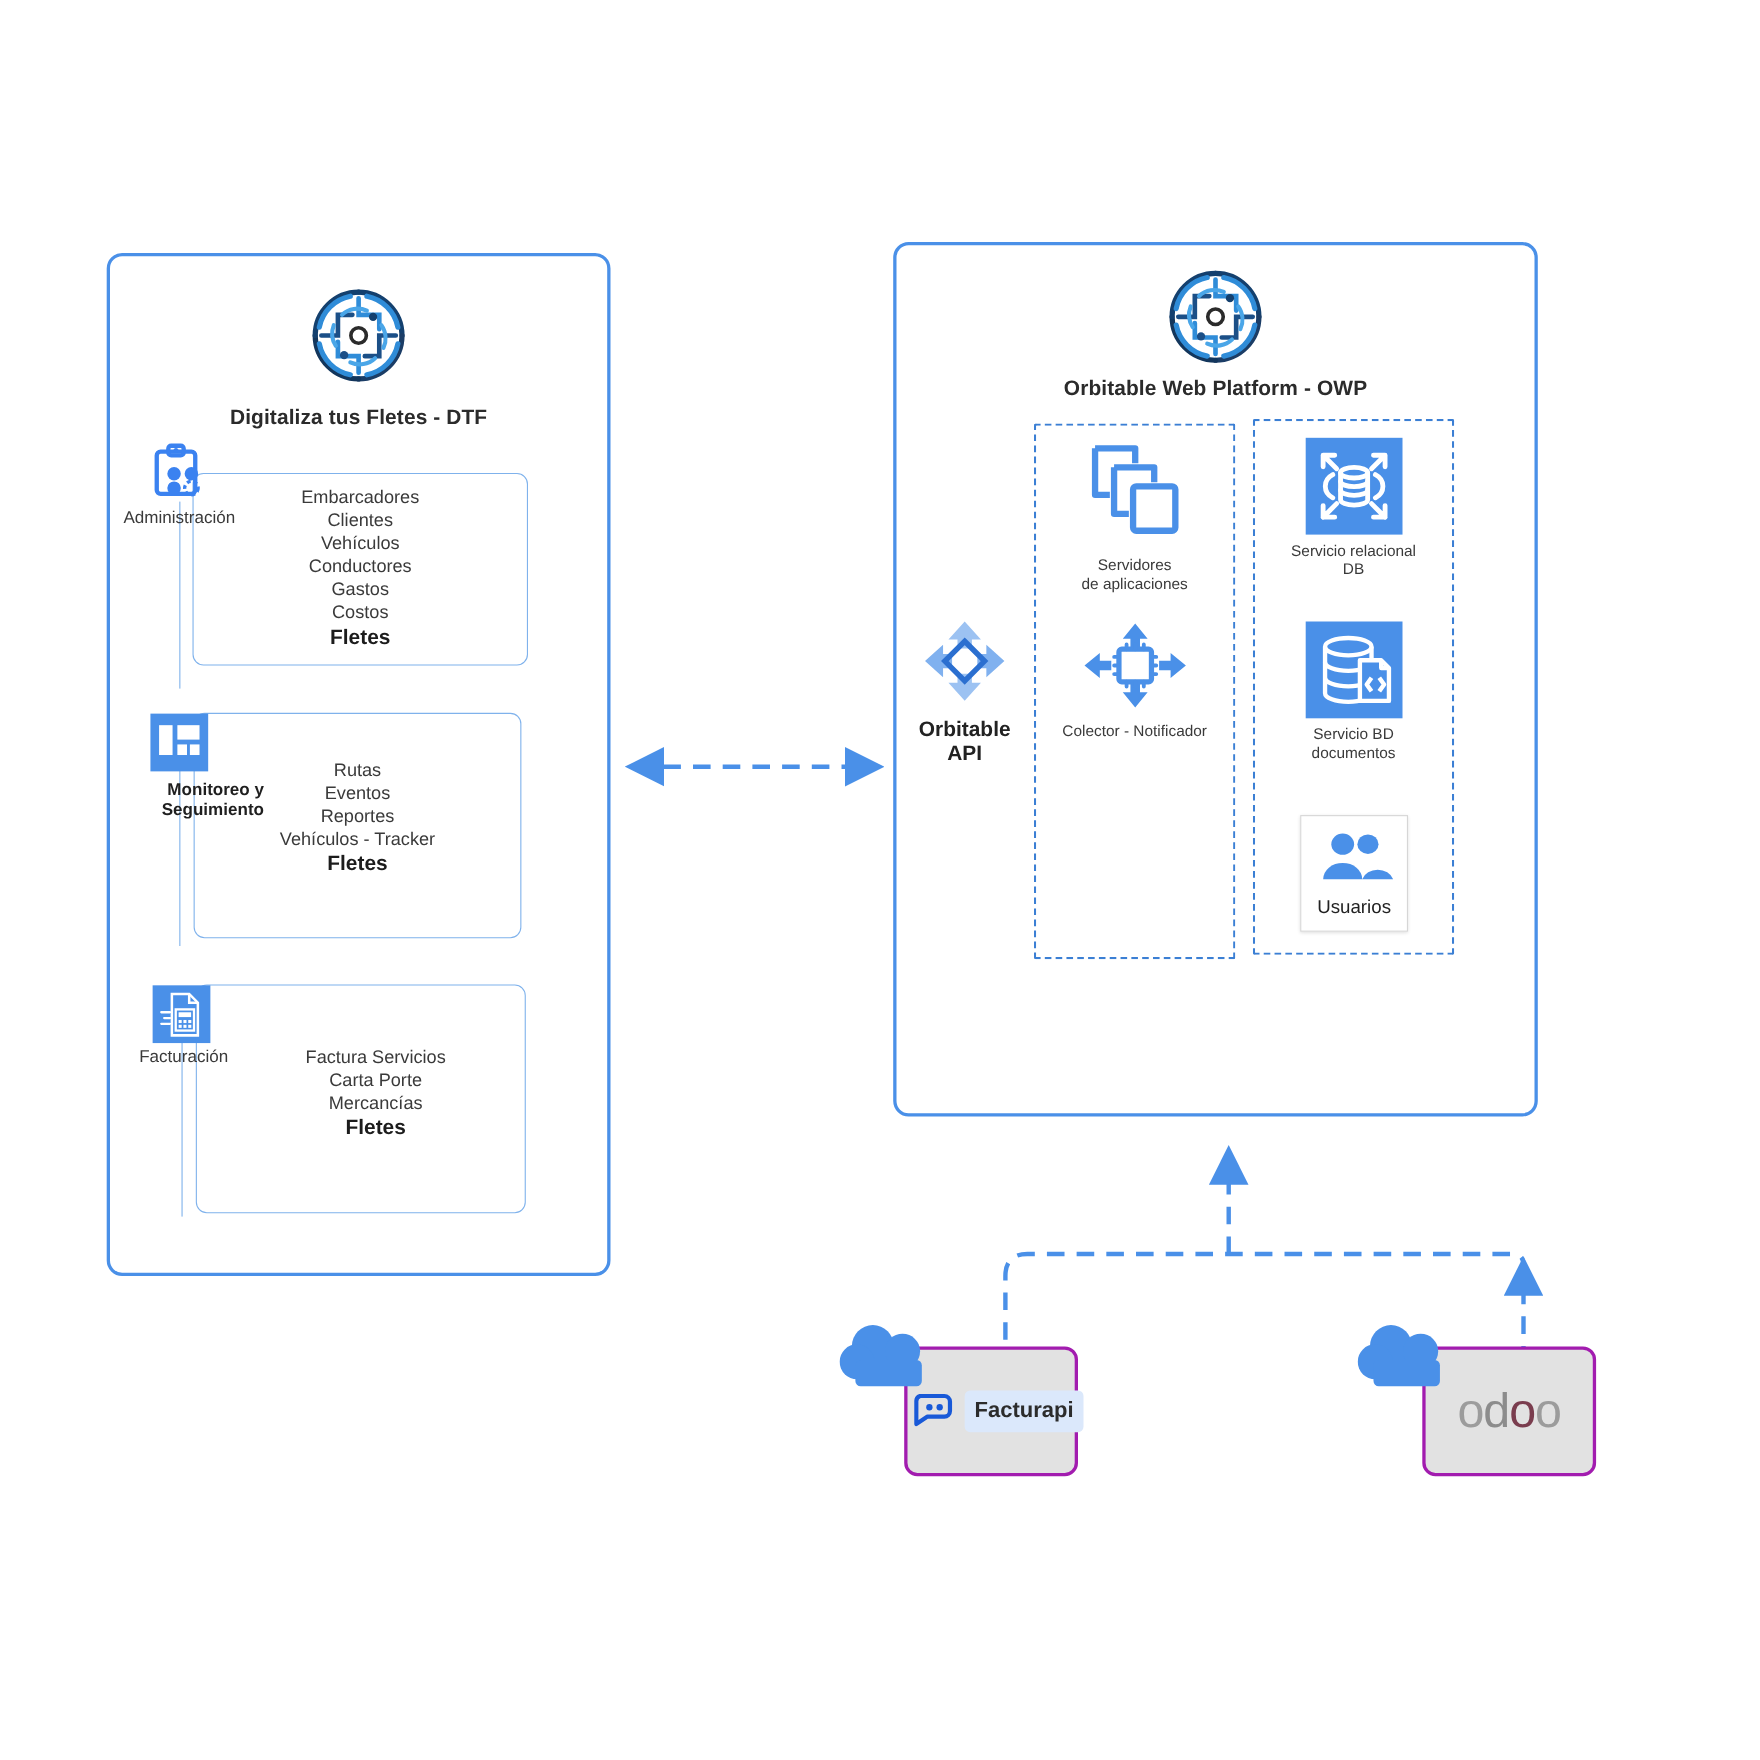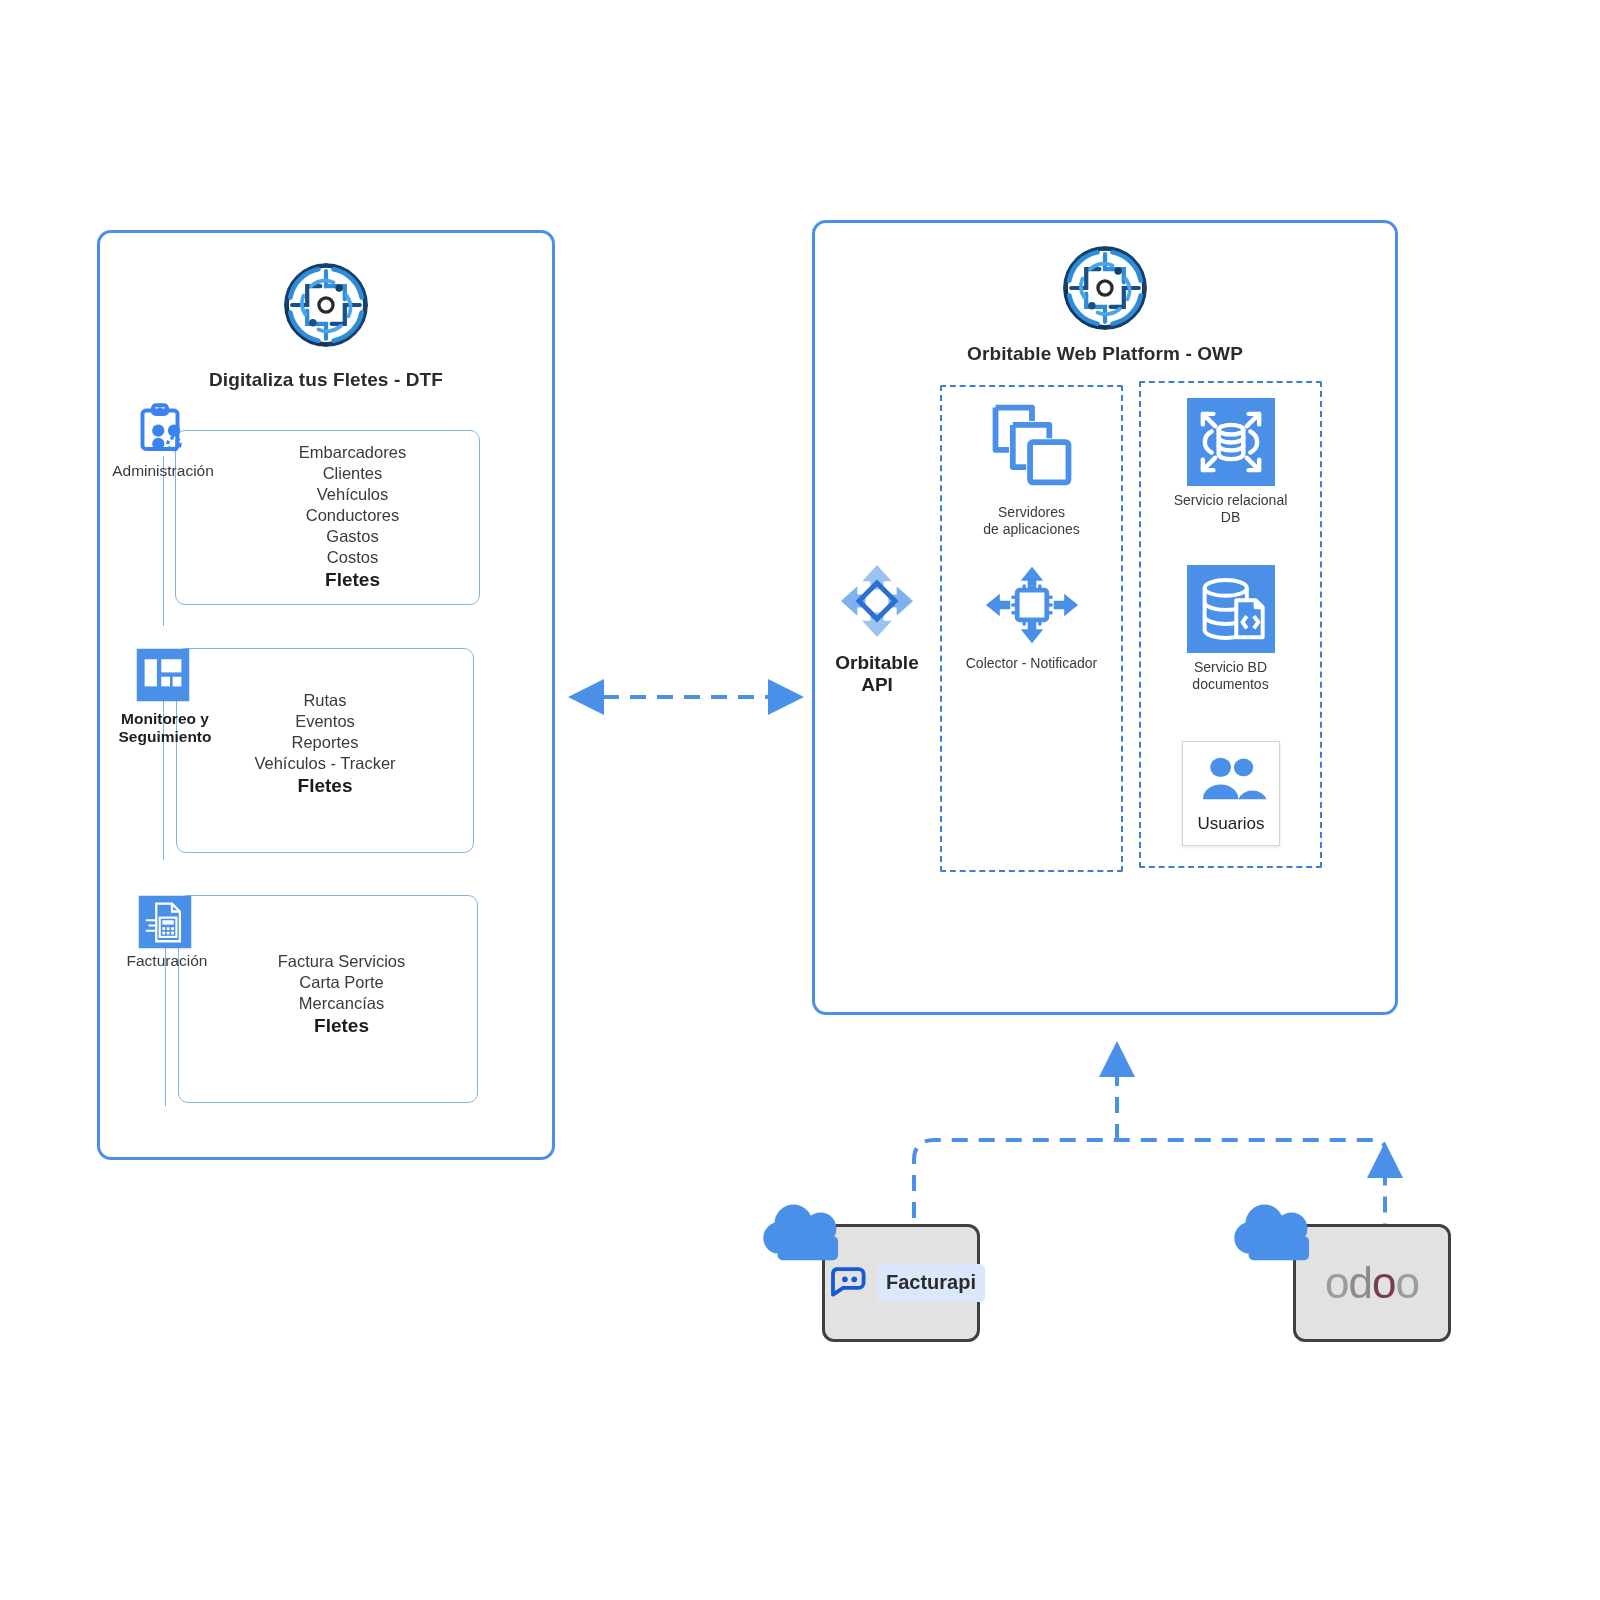--- a/index.html
+++ b/index.html
@@ -65,21 +65,21 @@
   }
   .module-label {
     position: absolute;
     font-size: 15.5px;
     color: #3a3a3a;
     text-align: center;
     line-height: 1.18;
     width: 150px;
     z-index: 3;
   }
-  .module-label.bold { font-weight: bold; color: #1f1f1f; }
+  .module-label.bold { font-weight: bold; color: #1f1f1f; text-align: right; }
   .module-list {
     position: absolute;
     left: 0; right: 0;
     text-align: center;
     font-size: 16.5px;
     color: #3a3a3a;
     line-height: 1.27;
   }
   .module-list .strong {
     font-weight: bold;
@@ -90,21 +90,21 @@
     position: absolute;
     width: 1px;
     background: #7fb2ec;
     z-index: 1;
   }
 
   
   #mod1-box   { left: 175px; top: 430px; width: 305px; height: 175px; }
   #mod1-icon  { left: 132px; top: 400px; }
   #mod1-label { left: 88px;  top: 462px; }
-  #mod1-list  { left: 175px; top: 442px; width: 305px; padding-left: 25px; }
+  #mod1-list  { left: 175px; top: 442px; width: 305px; }
 
   
   #mod2-box   { left: 176px; top: 648px; width: 298px; height: 205px; }
   #mod2-icon  { left: 135px; top: 647px; }
   #mod2-label { left: 90px;  top: 710px; }
   #mod2-list  { left: 176px; top: 690px; width: 298px; }
 
   
   #mod3-box   { left: 178px; top: 895px; width: 300px; height: 208px; }
   #mod3-icon  { left: 137px; top: 894px; }
@@ -173,21 +173,21 @@
     box-sizing: border-box;
     width: 98px;
   }
   #users-card .svc-caption { margin-top: 6px; }
 
   
   .cloud-card {
     position: absolute;
     width: 158px; height: 118px;
     background: #e2e2e2;
-    border: 3px solid #404040;
+    border: 3px solid #a21caf;
     border-radius: 12px;
     box-sizing: border-box;
   }
   #card-facturapi { left: 822px;  top: 1224px; }
   #card-odoo      { left: 1293px; top: 1224px; }
 
   .cloud-glyph {
     position: absolute;
     left: -62px; top: -24px;
     width: 96px; height: 62px;

